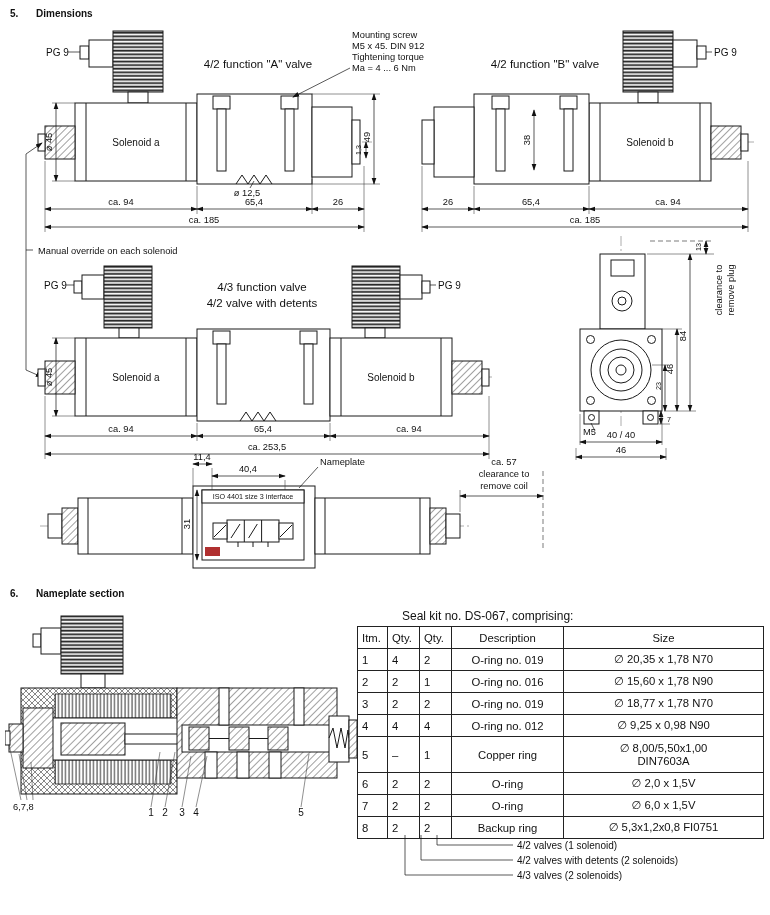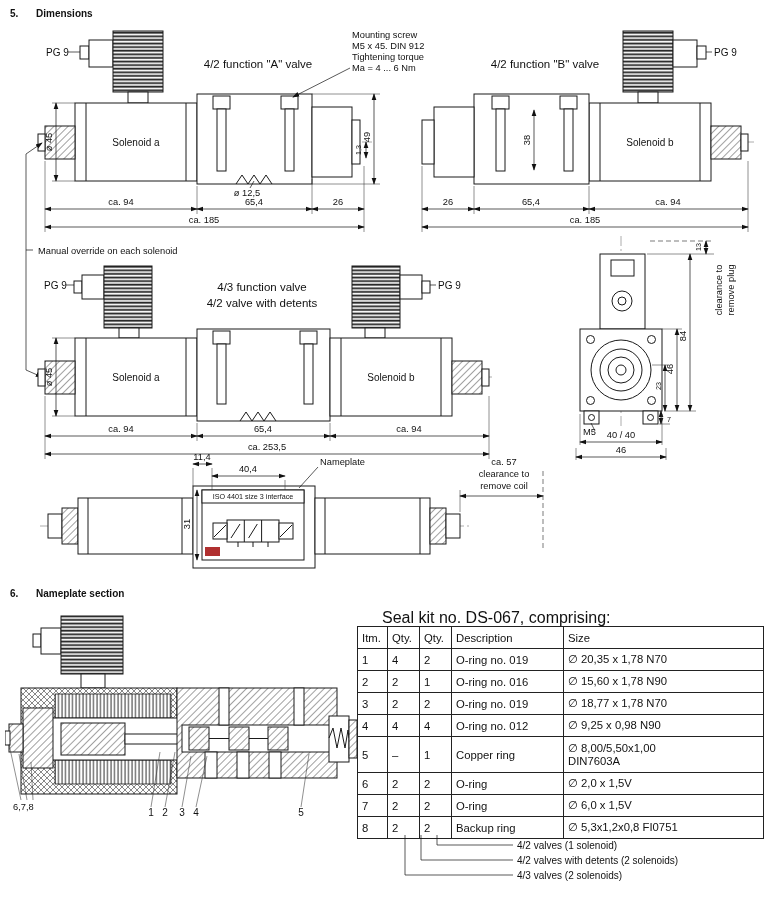--- a/index.html
+++ b/index.html
@@ -17,23 +17,23 @@
   .ribs{ fill:url(#ribs); stroke:#1a1a1a; stroke-width:1; }
   .vr  { fill:url(#vr); stroke:#1a1a1a; stroke-width:0.8; }
   .wfill{ fill:#fff; stroke:#1a1a1a; stroke-width:1; }
   .ln  { stroke:#1a1a1a; stroke-width:1; fill:none; }
   .tn  { stroke:#333; stroke-width:0.55; fill:none; }
   .dim { stroke:#111; stroke-width:0.7; fill:none; marker-start:url(#ar); marker-end:url(#ar); }
   .ld  { stroke:#111; stroke-width:0.7; fill:none; }
   .ar  { marker-end:url(#ar); }
   .cl  { stroke:#666; stroke-width:0.55; stroke-dasharray:10 3 2 3; fill:none; }
   .dash{ stroke:#444; stroke-width:0.7; stroke-dasharray:5 3; fill:none; }
-  .tbl-title { position:absolute; left:382px; top:609px; font-size:16px; }
+  .tbl-title { position:absolute; left:402px; top:609px; font-size:12px; }
   .seal-table { position:absolute; left:357px; top:626px; border-collapse:collapse; font-size:11.3px; }
-  .seal-table th,.seal-table td { border:1px solid #222; padding:2px 4px; text-align:left;
+  .seal-table th,.seal-table td { border:1px solid #222; padding:2px 4px; text-align:center;
     vertical-align:middle; font-weight:normal; height:22px; }
   .seal-table tr.tall td { height:36px; }
   .seal-table td.c, .seal-table th.c { text-align:left; }
   .legend-svg { left:345px; top:835px; }
 </style>
 </head>
 <body>
 
 <div class="sec-h" style="top:8px">
   <span class="sec-num">5.</span><span>Dimensions</span>

